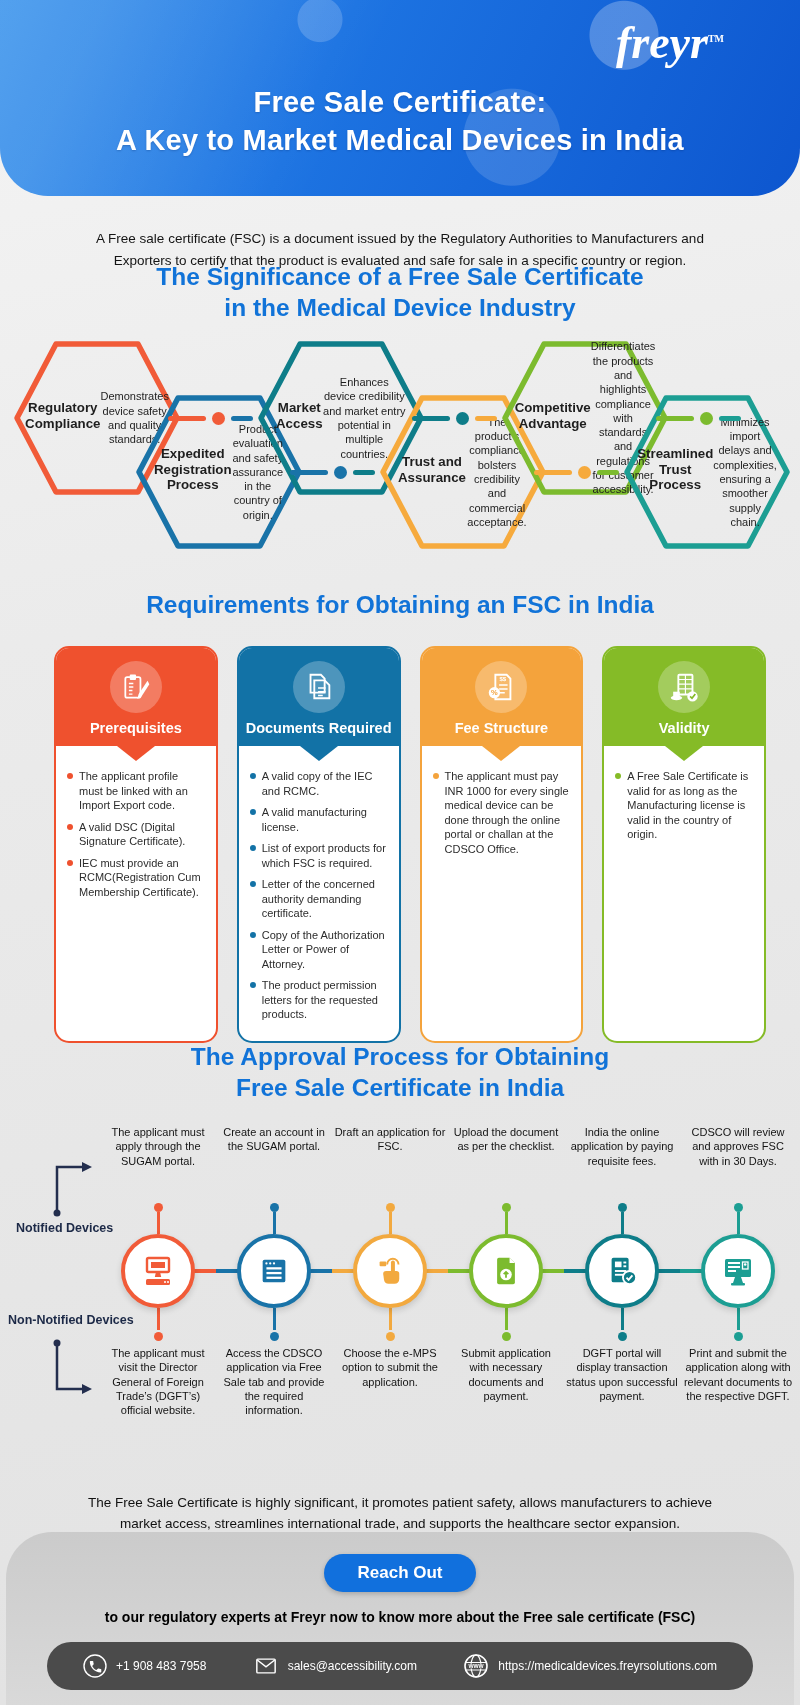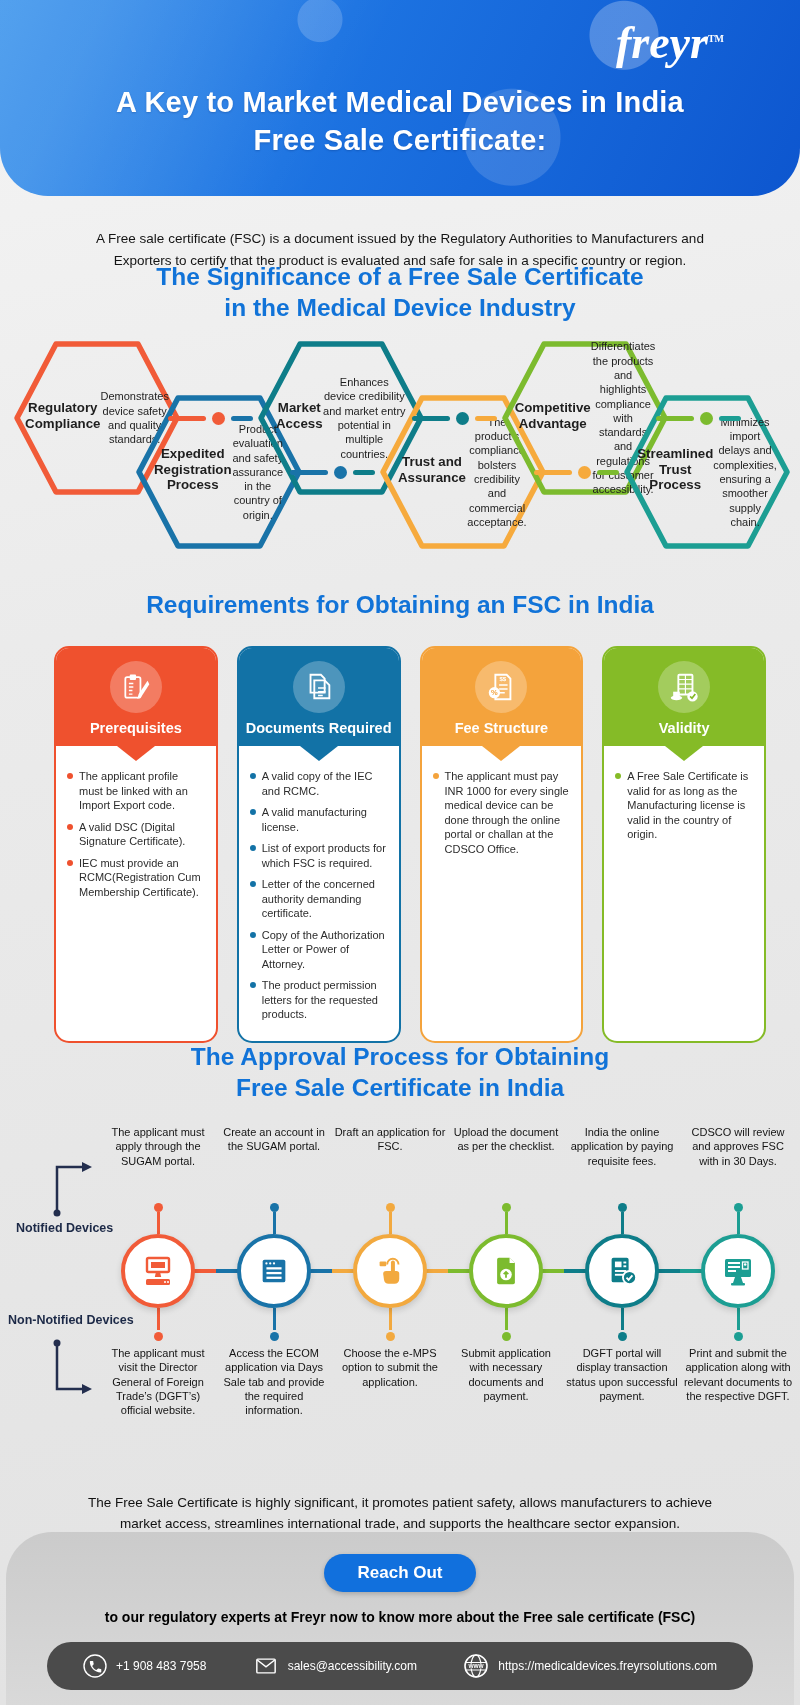--- a/index.html
+++ b/index.html
@@ -107,22 +107,22 @@
   .contact-item{display:flex;align-items:center;gap:9px;color:#fff;font-size:12px;cursor:pointer;}
 </style>
 </head>
 <body>
 
 <div id="page">
 
   <div class="header">
     <div class="brand"><span>freyr</span><sup>TM</sup></div>
     <div class="header-title">
+      <div>Free Sale Certificate:</div>
       <div>A Key to Market Medical Devices in India</div>
-      <div>Free Sale Certificate:</div>
     </div>
   </div>
 
   <p class="intro">A Free sale certificate (FSC) is a document issued by the Regulatory Authorities to Manufacturers and Exporters to certify that the product is evaluated and safe for sale in a specific country or region.</p>
 
   <div class="sec-heading" style="top:262px;">
     <div>The Significance of a Free Sale Certificate</div>
     <div>in the Medical Device Industry</div>
   </div>
 
@@ -359,21 +359,21 @@
           <circle cx="10" cy="10" r="1.2" fill="#fff"></circle>
             <circle cx="14" cy="10" r="1.2" fill="#fff"></circle>
             <circle cx="18" cy="10" r="1.2" fill="#fff"></circle>
           <rect x="10" y="14" width="16" height="2.4" fill="#fff"></rect>
             <rect x="10" y="19" width="16" height="2.4" fill="#fff"></rect>
             <rect x="10" y="24" width="16" height="2.4" fill="#fff"></rect>
         </svg>
       </div>
       <div class="pin-line"></div>
         <div class="pin-dot"></div>
-      <div class="pbot">Access the ECOM application via Days Sale tab and provide the required information.</div>
+      <div class="pbot">Access the CDSCO application via Free Sale tab and provide the required information.</div>
     </div>
 
     <div class="pcol" style="left:332px;--c:#F2A93F;">
       <div class="ptop">Draft an application for FSC.</div>
       <div class="pin-dot"></div>
         <div class="pin-line"></div>
       <div class="pcircle">
         <svg viewBox="0 0 36 36" width="34" height="34" fill="currentColor">
           <path d="M15 11a6 6 0 0 1 12 0" fill="none" stroke="currentColor" stroke-width="2"></path>
           <rect x="19" y="7" width="4.2" height="15" rx="2.1"></rect>

